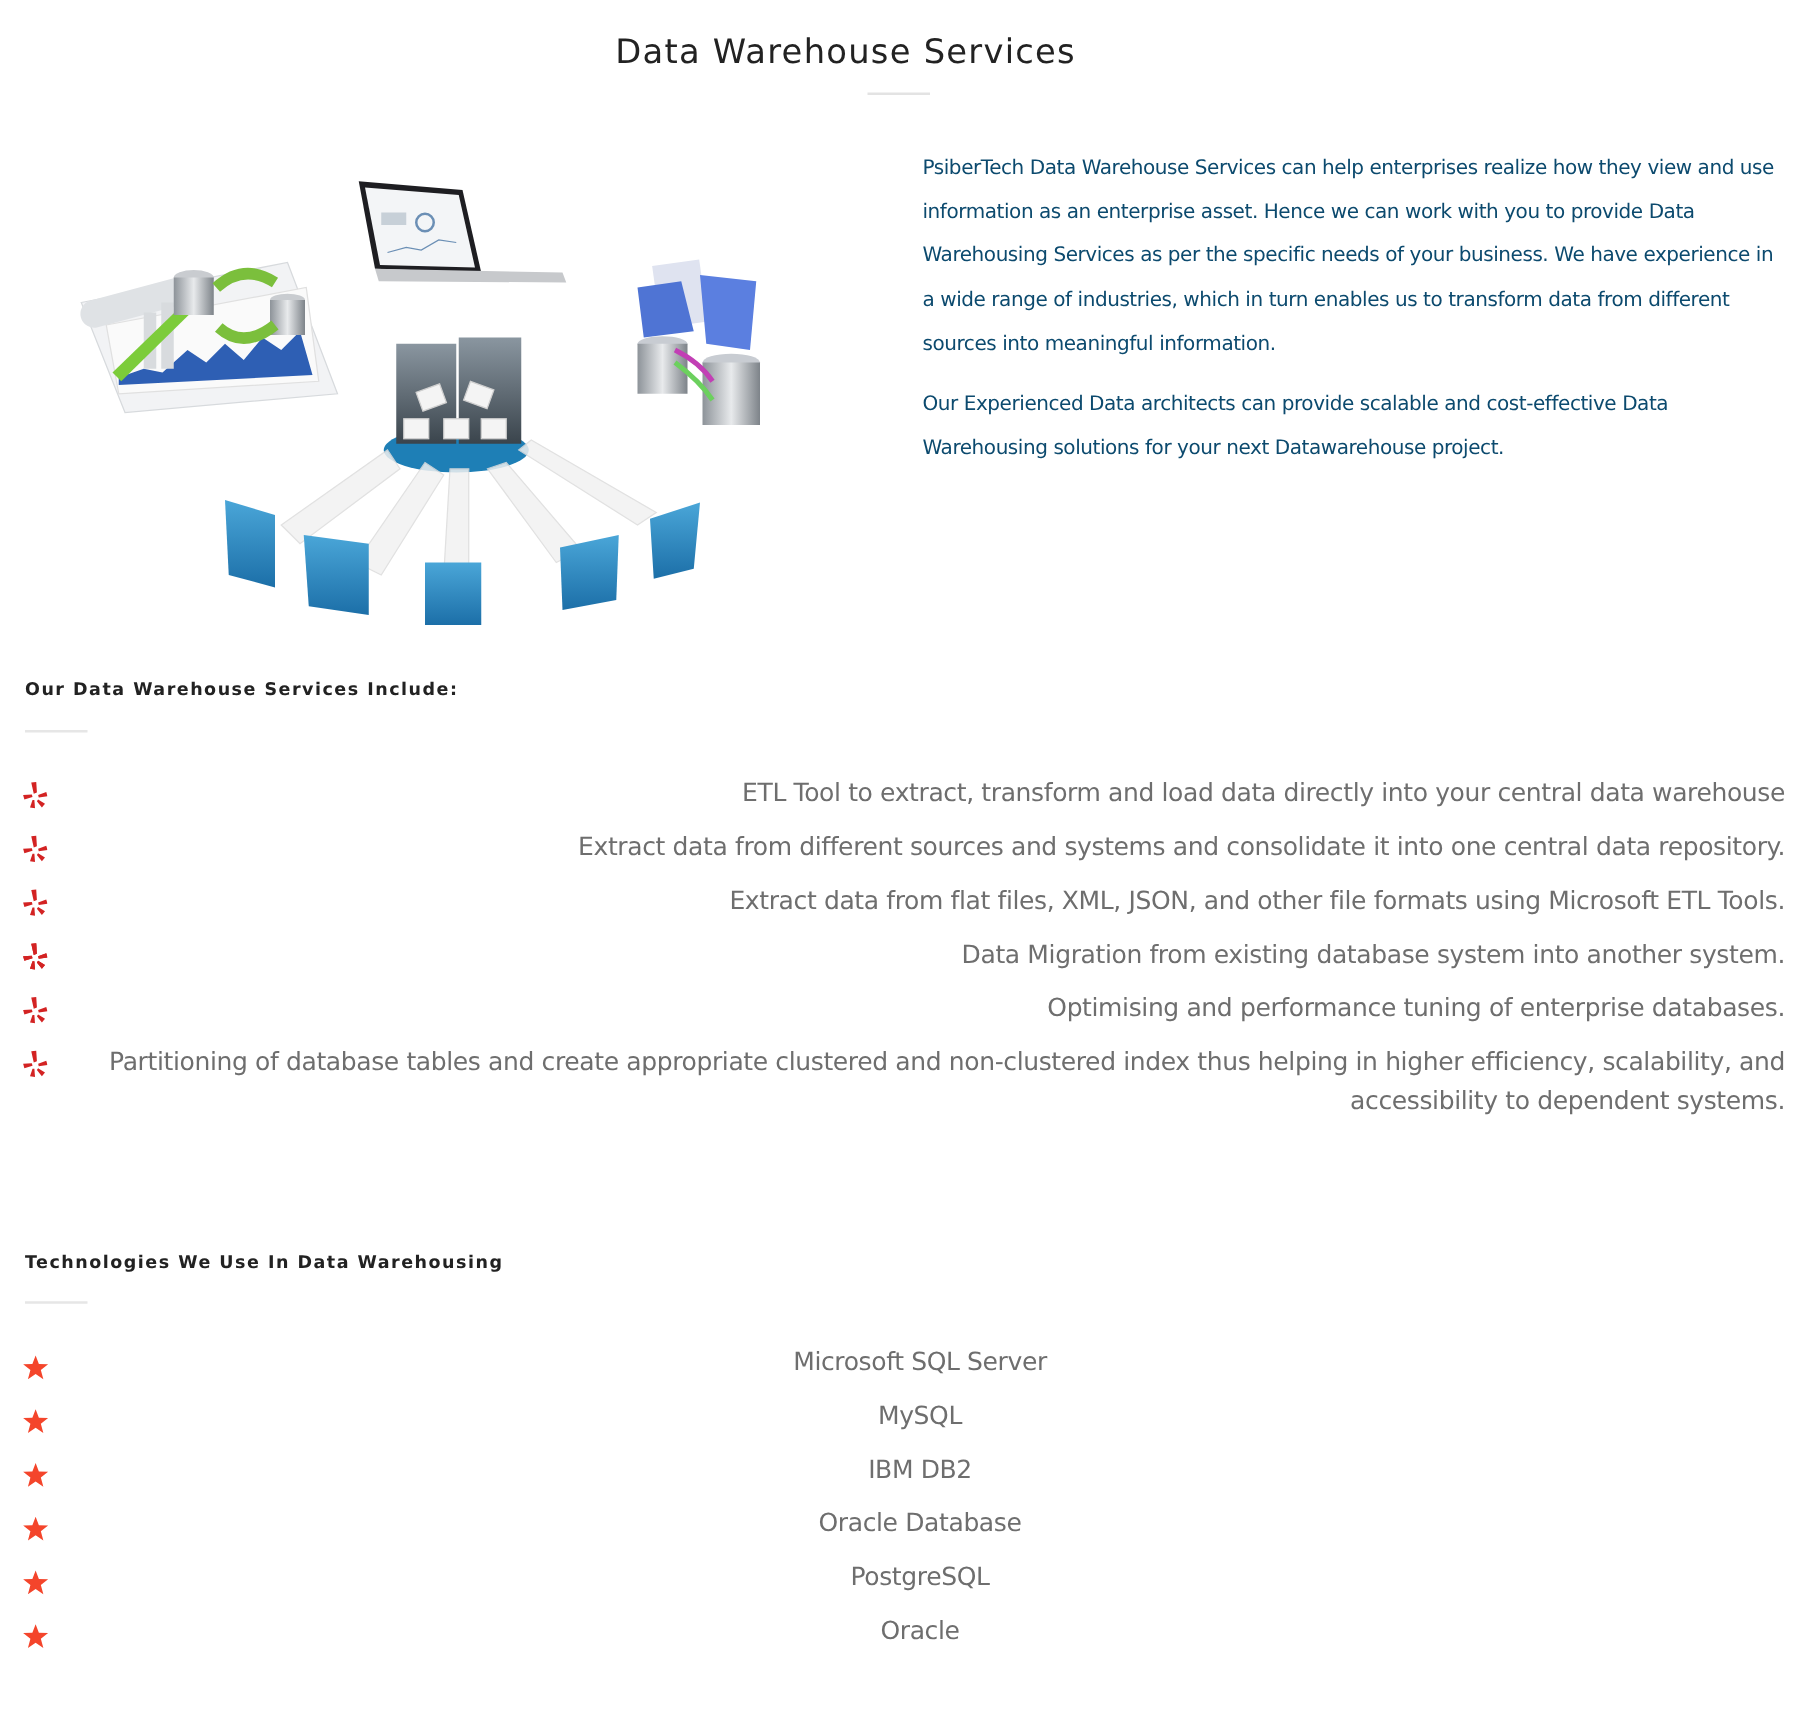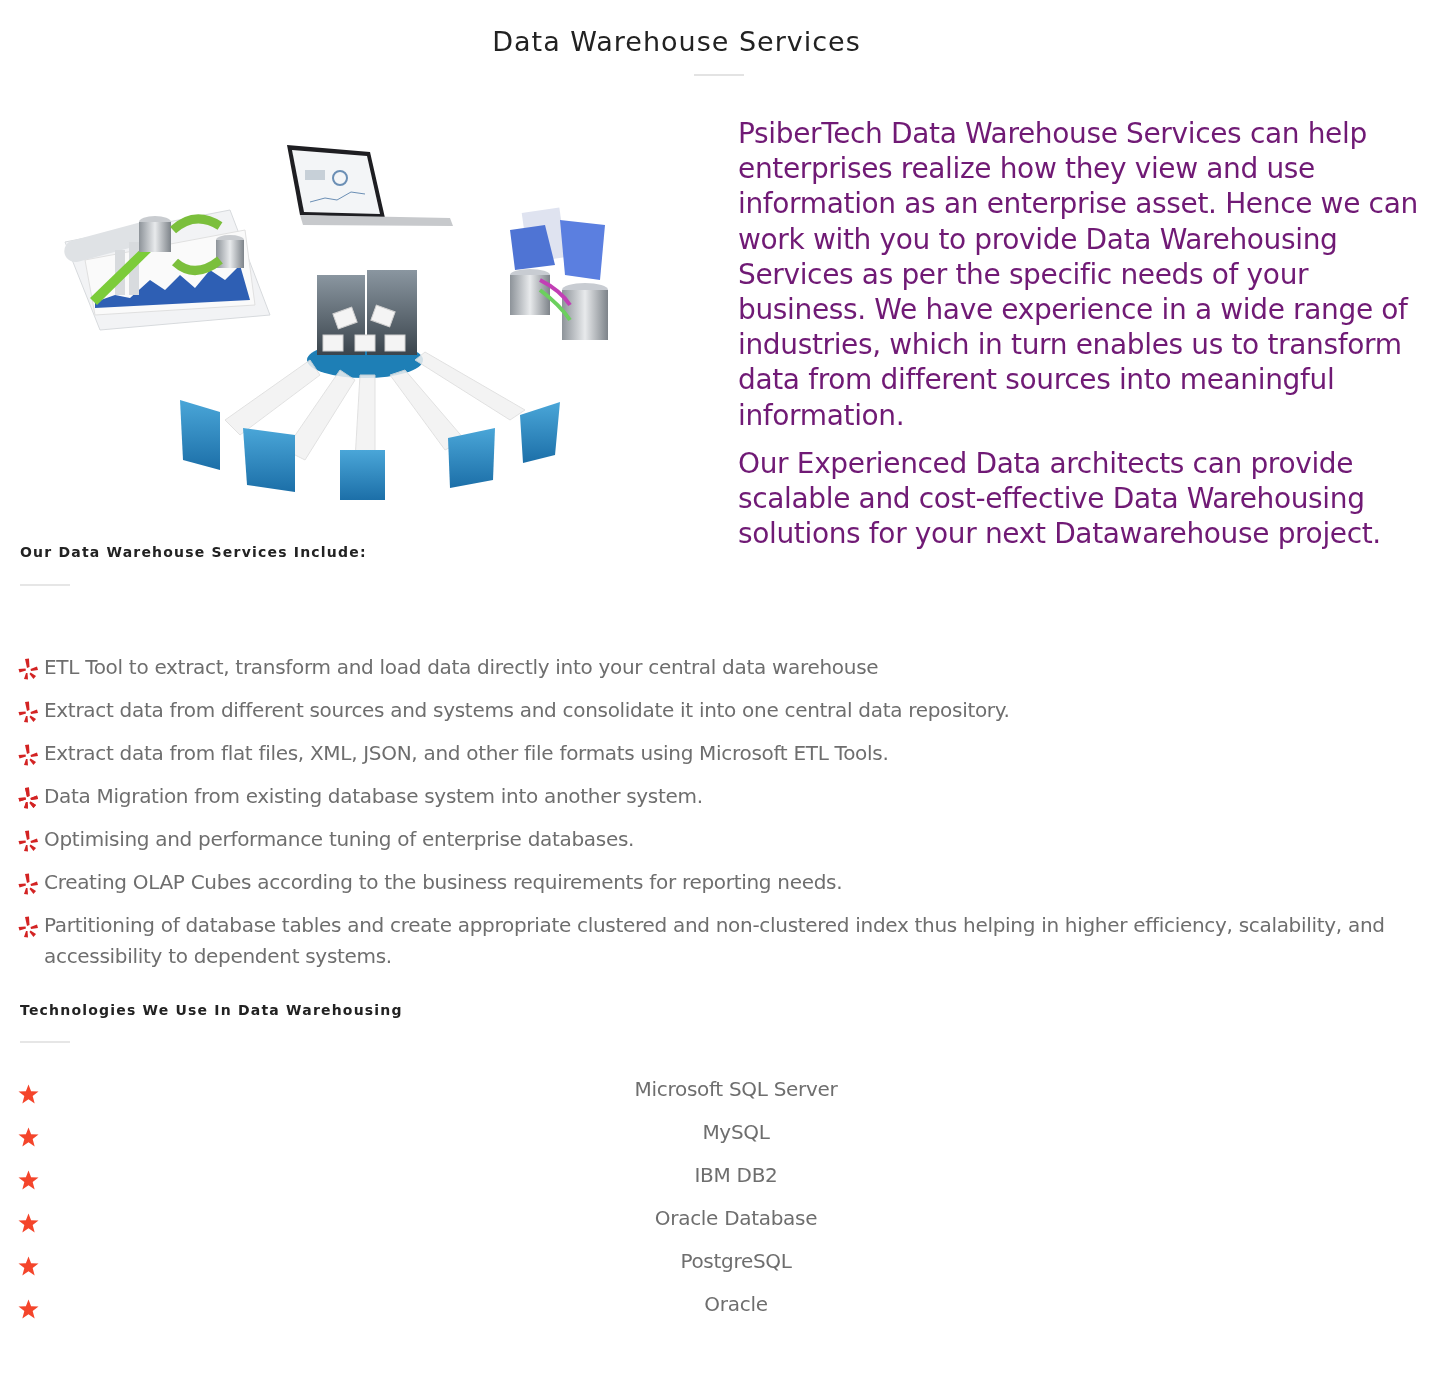--- a/index.html
+++ b/index.html
@@ -13,21 +13,21 @@
   .title-sep {
     position: absolute; top: 74px; left: 694px; width: 50px; height: 2px; background: #e3e3e3;
   }
 
   .hero-image {
     position: absolute; top: 130px; left: 55px; width: 600px; height: 375px;
   }
 
   .intro {
     position: absolute; top: 116px; left: 738px; width: 690px;
-    font-size: 28px; line-height: 35.2px; color: #701a75; letter-spacing: -0.35px;
+    font-size: 16px; line-height: 35.2px; color: #0c4a6e; letter-spacing: -0.35px;
   }
   .intro p { margin-bottom: 13px; }
 
   .section-heading {
     position: absolute; left: 20px; font-size: 14px; font-weight: 700; color: #222222; letter-spacing: 1.2px;
   }
   .section-sep { position: absolute; left: 20px; width: 50px; height: 2px; background: #e6e6e6; }
 
   .services-list, .tech-list { position: absolute; left: 18px; width: 1410px; list-style: none; }
   .services-list li, .tech-list li {
@@ -131,21 +131,21 @@
 </div>
 
 <div class="intro">
   <p>PsiberTech Data Warehouse Services can help enterprises realize how they view and use information as an enterprise asset. Hence we can work with you to provide Data Warehousing Services as per the specific needs of your business. We have experience in a wide range of industries, which in turn enables us to transform data from different sources into meaningful information.</p>
   <p>Our Experienced Data architects can provide scalable and cost-effective Data Warehousing solutions for your next Datawarehouse project.</p>
 </div>
 
 <h2 class="section-heading" style="top:544px;">Our Data Warehouse Services Include:</h2>
 <div class="section-sep" style="top:584px;"></div>
 
-<ul class="services-list" style="top:652px;">
+<ul class="services-list" style="top:619px;text-align:right;">
   <li>
     <svg class="bullet-icon" viewBox="0 0 20 22">
         <g fill="#d32323">
           <path d="M7 1 L11 0.5 L11.5 9 L9 10 Z"></path>
           <path d="M12.5 11 L19 8.5 L20 12 L13 13 Z"></path>
           <path d="M12.5 14.5 L18 18 L15.5 21 L11.5 16 Z"></path>
           <path d="M9.5 15 L10 21.5 L6 21 L8 15 Z"></path>
           <path d="M8 12.5 L1.5 14.5 L0.5 11 L7.5 10.5 Z"></path>
         </g>
       </svg>
@@ -202,32 +202,20 @@
     <svg class="bullet-icon" viewBox="0 0 20 22">
         <g fill="#d32323">
           <path d="M7 1 L11 0.5 L11.5 9 L9 10 Z"></path>
           <path d="M12.5 11 L19 8.5 L20 12 L13 13 Z"></path>
           <path d="M12.5 14.5 L18 18 L15.5 21 L11.5 16 Z"></path>
           <path d="M9.5 15 L10 21.5 L6 21 L8 15 Z"></path>
           <path d="M8 12.5 L1.5 14.5 L0.5 11 L7.5 10.5 Z"></path>
         </g>
       </svg>
     <span>Optimising and performance tuning of enterprise databases.</span>
-  </li>
-  <li>
-    <svg class="bullet-icon" viewBox="0 0 20 22">
-        <g fill="#d32323">
-          <path d="M7 1 L11 0.5 L11.5 9 L9 10 Z"></path>
-          <path d="M12.5 11 L19 8.5 L20 12 L13 13 Z"></path>
-          <path d="M12.5 14.5 L18 18 L15.5 21 L11.5 16 Z"></path>
-          <path d="M9.5 15 L10 21.5 L6 21 L8 15 Z"></path>
-          <path d="M8 12.5 L1.5 14.5 L0.5 11 L7.5 10.5 Z"></path>
-        </g>
-      </svg>
-    <span>Creating OLAP Cubes according to the business requirements for reporting needs.</span>
   </li>
   <li>
     <svg class="bullet-icon" viewBox="0 0 20 22">
         <g fill="#d32323">
           <path d="M7 1 L11 0.5 L11.5 9 L9 10 Z"></path>
           <path d="M12.5 11 L19 8.5 L20 12 L13 13 Z"></path>
           <path d="M12.5 14.5 L18 18 L15.5 21 L11.5 16 Z"></path>
           <path d="M9.5 15 L10 21.5 L6 21 L8 15 Z"></path>
           <path d="M8 12.5 L1.5 14.5 L0.5 11 L7.5 10.5 Z"></path>
         </g>

